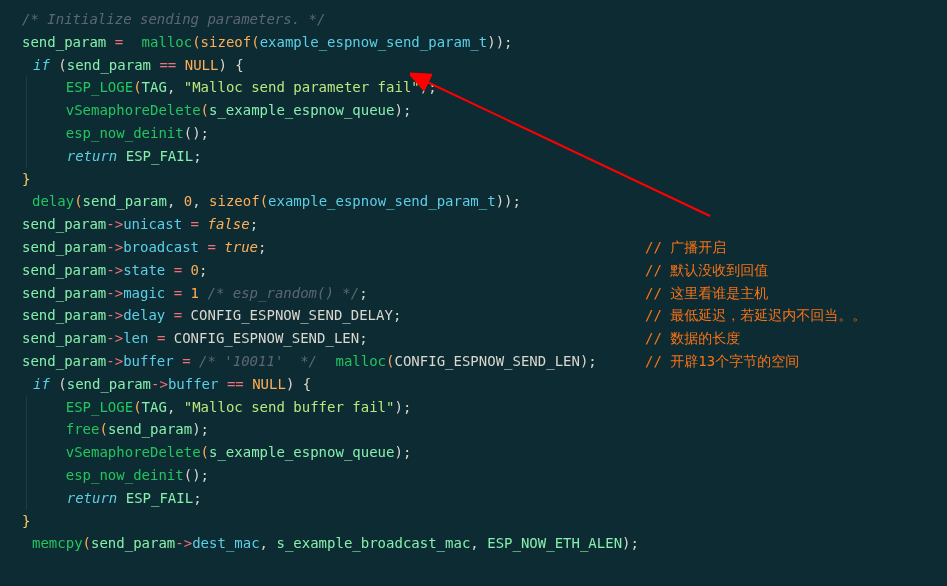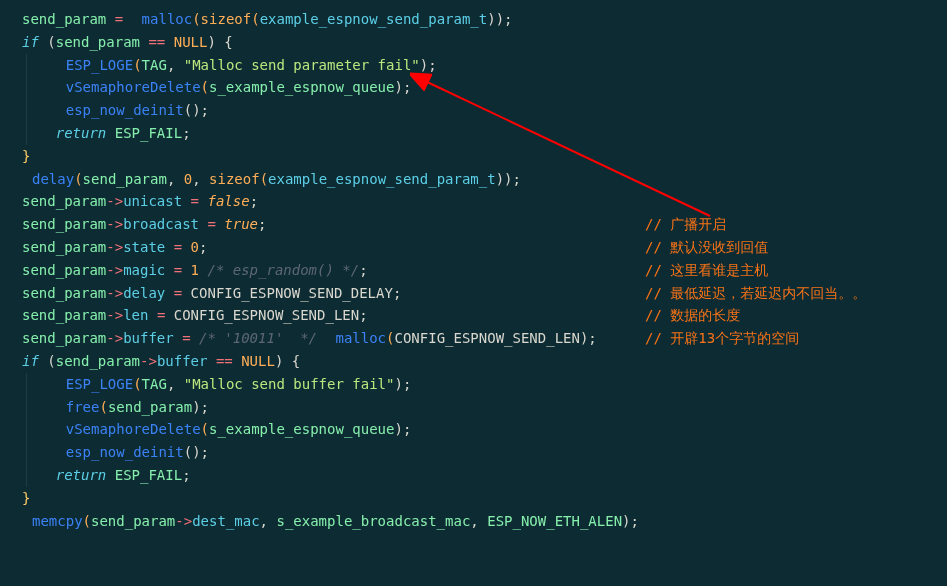--- a/index.html
+++ b/index.html
@@ -24,23 +24,23 @@
     position: absolute;
     left: 0;
     top: 0;
     bottom: 0;
     border-left: 1px solid rgba(255,255,255,0.08);
   }
   .tok-comment { color: #5c6773; font-style: italic; }
   .tok-comment-side { color: #f97316; }
   .tok-var { color: #86efac; }
   .tok-op { color: #f07178; }
-  .tok-fn { color: #3b82f6; padding-left: 10px; }
+  .tok-fn { color: #22c55e; padding-left: 10px; }
   .tok-kw { color: #ffae57; }
-  .tok-kw-blue { color: #5ccfe6; font-style: italic; }
+  .tok-kw-blue { color: #5ccfe6; font-style: italic; margin-left: 11px; }
   .tok-type { color: #5ccfe6; margin-top: 17px; }
   .tok-red { color: #f07178; }
   .tok-str { color: #bae67e; }
   .tok-num { color: #ffae57; }
   .tok-punc { color: #d9d7ce; }
   .tok-paren { color: #ffae57; }
   .tok-brace { color: #ffcc66; }
   .tok-bool { color: #ffae57; font-style: italic; text-align: center; }
   .tok-member { color: #5ccfe6; }
   .tok-const { color: #d9d7ce; }
@@ -49,20 +49,21 @@
     top: 66px;
     left: 410px;
     pointer-events: none;
   }
 </style>
 </head>
 <body>
 
 <div>
 
+<div class="line"><span class="tok-comment">/* Initialize sending parameters. */</span></div>
 
 <div class="line"><span class="tok-var">send_param</span><span class="tok-op"> = </span><span class="tok-fn">malloc</span><span class="tok-paren">(</span><span class="tok-kw">sizeof</span><span class="tok-paren">(</span><span class="tok-type">example_espnow_send_param_t</span><span class="tok-punc">));</span></div>
 
 <div class="line"><span class="tok-kw-blue">if</span><span class="tok-punc"> (</span><span class="tok-var">send_param</span><span class="tok-op"> == </span><span class="tok-kw">NULL</span><span class="tok-punc">) {</span></div>
 
 <div class="line"><span class="indent-guide" style="left:26px"></span>    <span class="tok-fn">ESP_LOGE</span><span class="tok-paren">(</span><span class="tok-var">TAG</span><span class="tok-punc">, </span><span class="tok-str">"Malloc send parameter fail"</span><span class="tok-punc">);</span></div>
 
 <div class="line"><span class="indent-guide" style="left:26px"></span>    <span class="tok-fn">vSemaphoreDelete</span><span class="tok-paren">(</span><span class="tok-var">s_example_espnow_queue</span><span class="tok-punc">);</span></div>
 
 <div class="line"><span class="indent-guide" style="left:26px"></span>    <span class="tok-fn">esp_now_deinit</span><span class="tok-punc">();</span></div>

